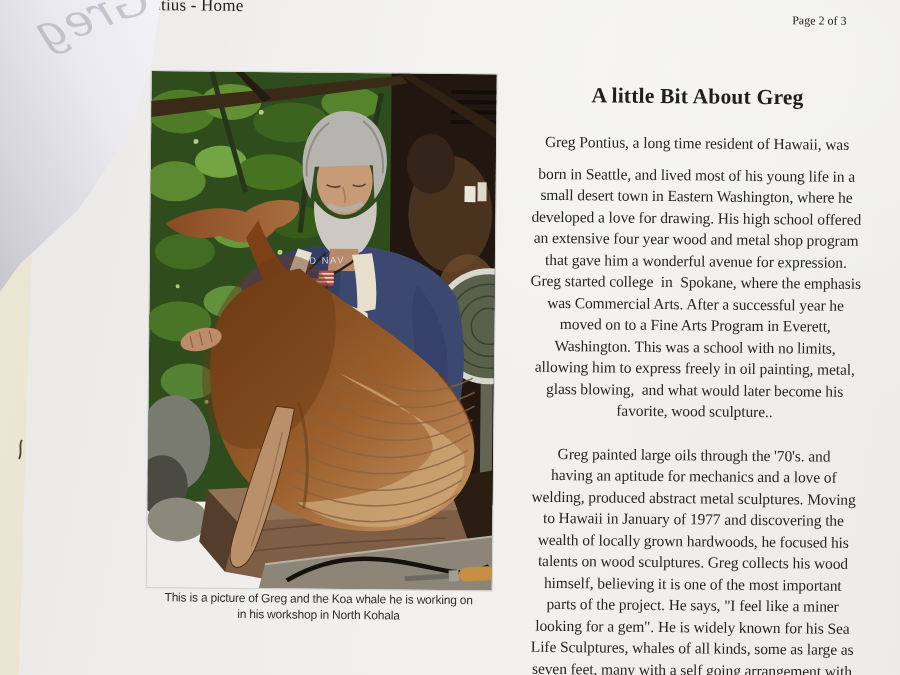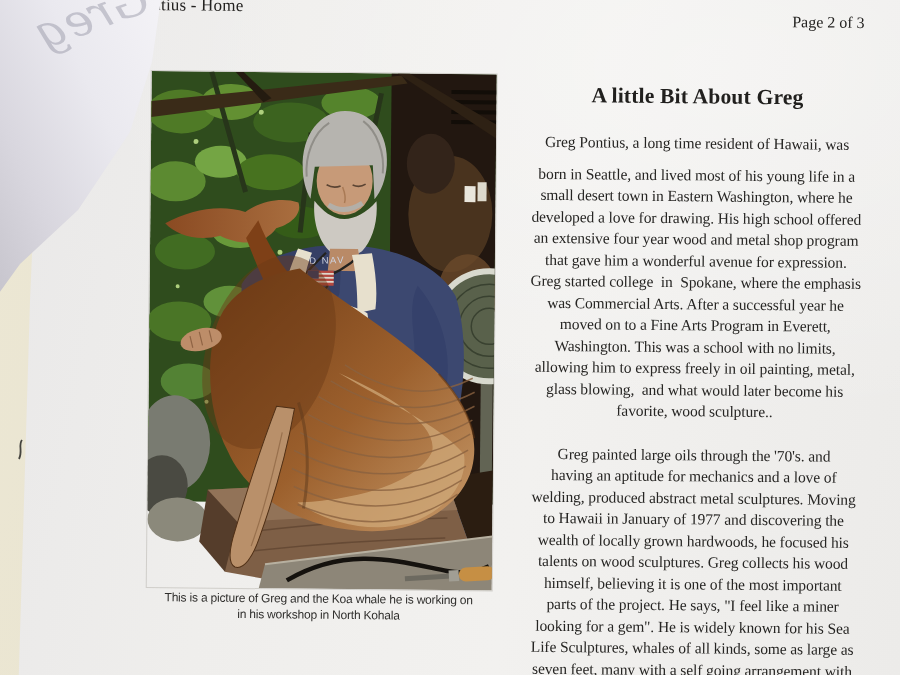--- a/index.html
+++ b/index.html
@@ -11,21 +11,21 @@
   .page { position:absolute; inset:0;
           clip-path: polygon(44px -20px, 930px -20px, 930px 700px, 18px 700px, 30px 300px);
           background:
             radial-gradient(120% 90% at 80% 10%, rgba(255,255,255,.35), rgba(255,255,255,0) 60%),
             linear-gradient(100deg,#e9e8e8 0%,#efeeec 30%,#f2f1ef 60%,#ecebe9 100%);
           filter: drop-shadow(-3px 2px 4px rgba(100,95,80,.35)); }
 
   .content { position:absolute; inset:0; transform:rotate(.55deg); transform-origin:140px 40px; color:#262523; }
 
   .hdr-left  { position:absolute; left:152px; top:-5px; font-size:17px; letter-spacing:.2px; color:#232220; }
-  .hdr-right { position:absolute; left:792px; top:7px;  font-size:16px; color:#232220; }
+  .hdr-right { position:absolute; left:792px; top:7px;  font-size:12px; color:#232220; }
 
   .photo { position:absolute; left:152px; top:71px; width:345px; height:516px; outline:1px solid rgba(120,115,105,.25); }
   .photo svg { display:block; width:100%; height:100%; }
 
   .caption { position:absolute; left:122px; top:590px; width:404px; text-align:center;
              font-family:"Liberation Sans","DejaVu Sans",sans-serif; font-size:12px;
              line-height:15.5px; letter-spacing:-.2px; color:#2f2e2c; white-space:pre-line; }
 
   .article { position:absolute; left:498px; top:79px; width:400px; text-align:center; }
   .article h1 { font-size:21.5px; font-weight:bold; letter-spacing:.2px; color:#21201e; }

